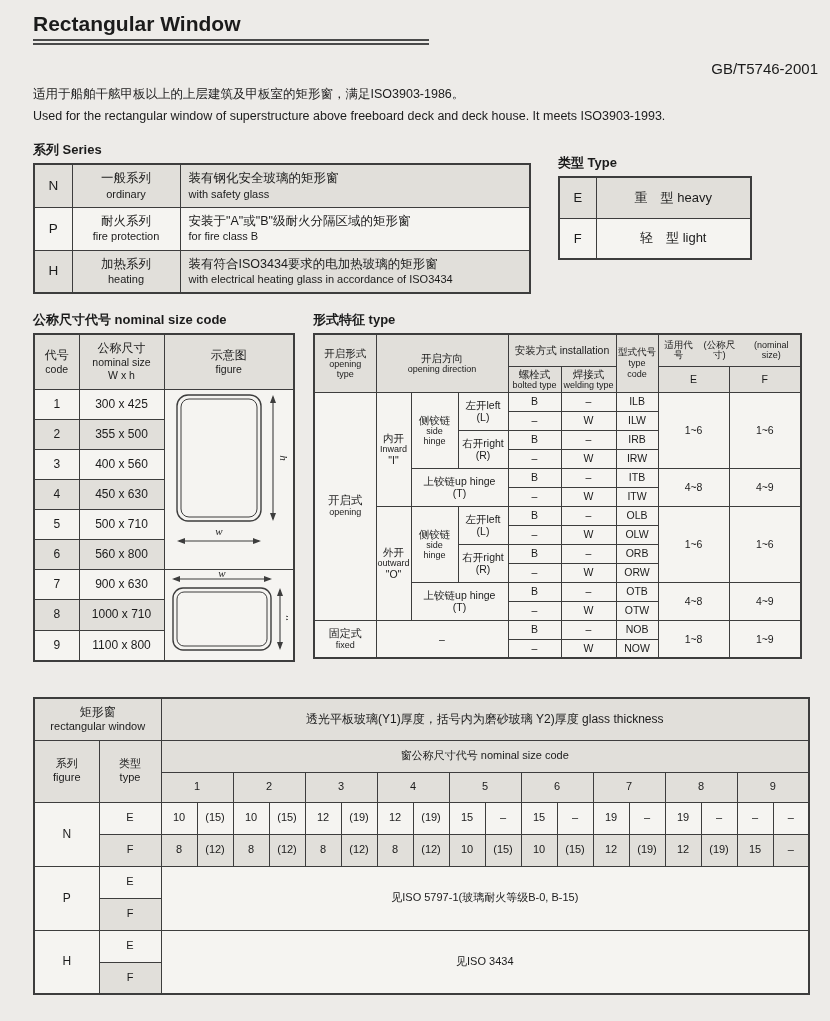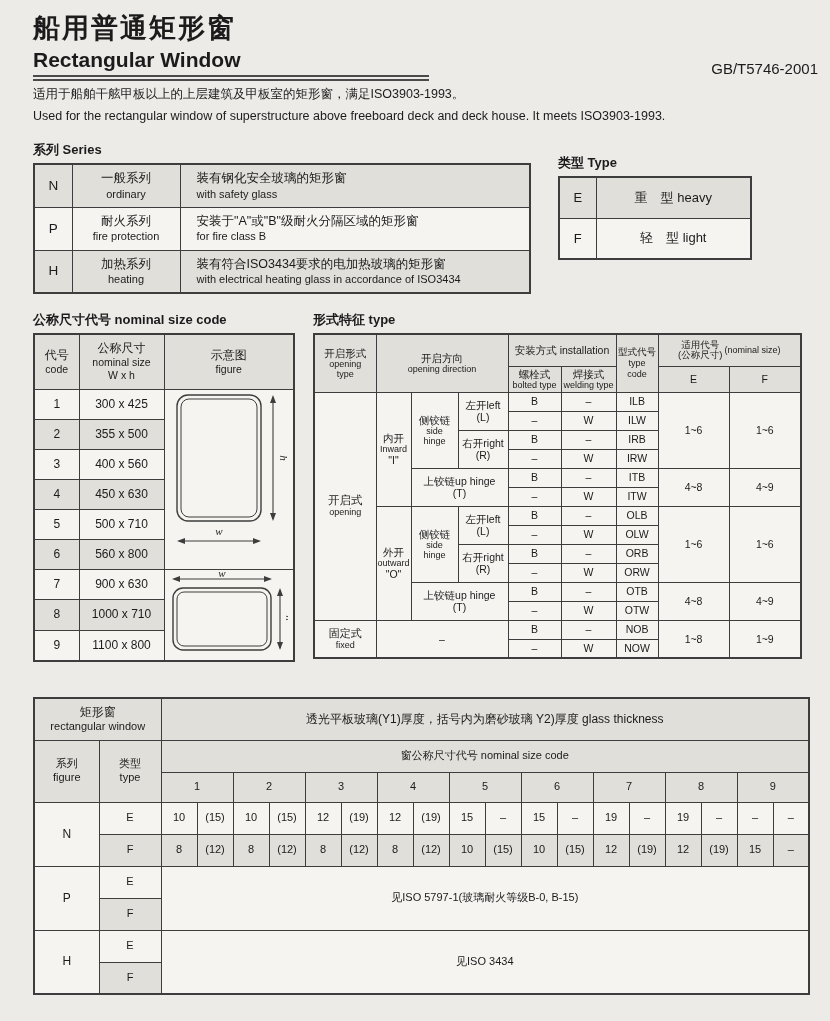--- a/index.html
+++ b/index.html
@@ -21,21 +21,21 @@
   .std  { position:absolute; right:12px; top:60px; font-size:15px; }
   #intro { position:absolute; left:33px; top:84px; width:775px; font-size:12.5px; line-height:1.75; }
 
   
   .sec-h { font-size:13px; font-weight:bold; margin-bottom:4px; }
   table { border-collapse:collapse; table-layout:fixed; border:2px solid #3d3d3d; }
   td,th { border:1px solid #3d3d3d; text-align:center; vertical-align:middle;
           padding:0 2px; background:#f5f4f1; font-weight:normal; overflow:hidden; }
   .sh   { background:#e1dfda; }
   .en   { font-size:11px; }
-  .left { text-align:left; padding-left:16px;margin-left:16px; }
+  .left { text-align:left; padding-left:8px;margin-left:16px; }
 
   
   #series { position:absolute; left:33px; top:141px; }
   #series table { width:496px; }
   #series td { height:43px; font-size:12.5px; line-height:1.3; }
   #series .code { font-size:13.5px; }
   #wtype { position:absolute; left:558px; top:154px; }
   #wtype table { width:192px; }
   #wtype td { height:41px; font-size:13px; }
 
@@ -50,21 +50,21 @@
 
   
   #feature { position:absolute; left:313px; top:311px; }
   #feature table { width:487px; }
   #feature td { font-size:10.5px; line-height:1.15; padding:0 1px; }
   #feature tr.h1 td { height:32px; }
   #feature tr.h2 td { height:26px; }
   #feature tr.bd td { height:19px; }
   #feature .en2 { font-size:9px; }
   .apphdr { display:flex; align-items:center; justify-content:center; gap:2px; }
-  .apphdr .stack { display:flex; flex-direction:column; font-size:9.5px; line-height:1.1; }
+  .apphdr .stack { display:flex; font-size:9.5px; line-height:1.1; }
   .apphdr .nsz { font-size:9px; }
   .tallcell { line-height:1.6; }
 
   
   #glass { position:absolute; left:33px; top:697px; }
   #glass table { width:775px; }
   #glass td { font-size:11px; line-height:1.25; }
   #glass tr.g1 td { height:42px; font-size:12px; }
   #glass tr.g2 td { height:32px; }
   #glass tr.g3 td { height:30px; }
@@ -77,27 +77,26 @@
   .dl { stroke:#3d3d3d; stroke-width:1.1; }
   .ar { fill:#3d3d3d; }
   .dim { font:italic 11px "Liberation Serif","DejaVu Serif",serif; fill:#222; text-anchor:middle; }
 </style>
 </head>
 <body>
 
 <div class="page">
 
   <div id="hdr">
-    <div class="t-cn">船用普通矩形窗</div>
     <div class="t-en">Rectangular Window</div>
     <div class="rule"></div>
   </div>
   <div class="std">GB/T5746-2001</div>
   <div id="intro">
-    <div>适用于船舶干舷甲板以上的上层建筑及甲板室的矩形窗，满足ISO3903-1993。</div>
+    <div>适用于船舶干舷甲板以上的上层建筑及甲板室的矩形窗，满足ISO3903-1986。</div>
     <div>Used for the rectangular window of superstructure above freeboard deck and deck house. It meets ISO3903-1993.</div>
   </div>
 
   <div id="series">
     <div class="sec-h">系列  Series</div>
     <table>
       <colgroup>
           <col style="width:38px">
           <col style="width:108px">
           <col style="width:350px">

